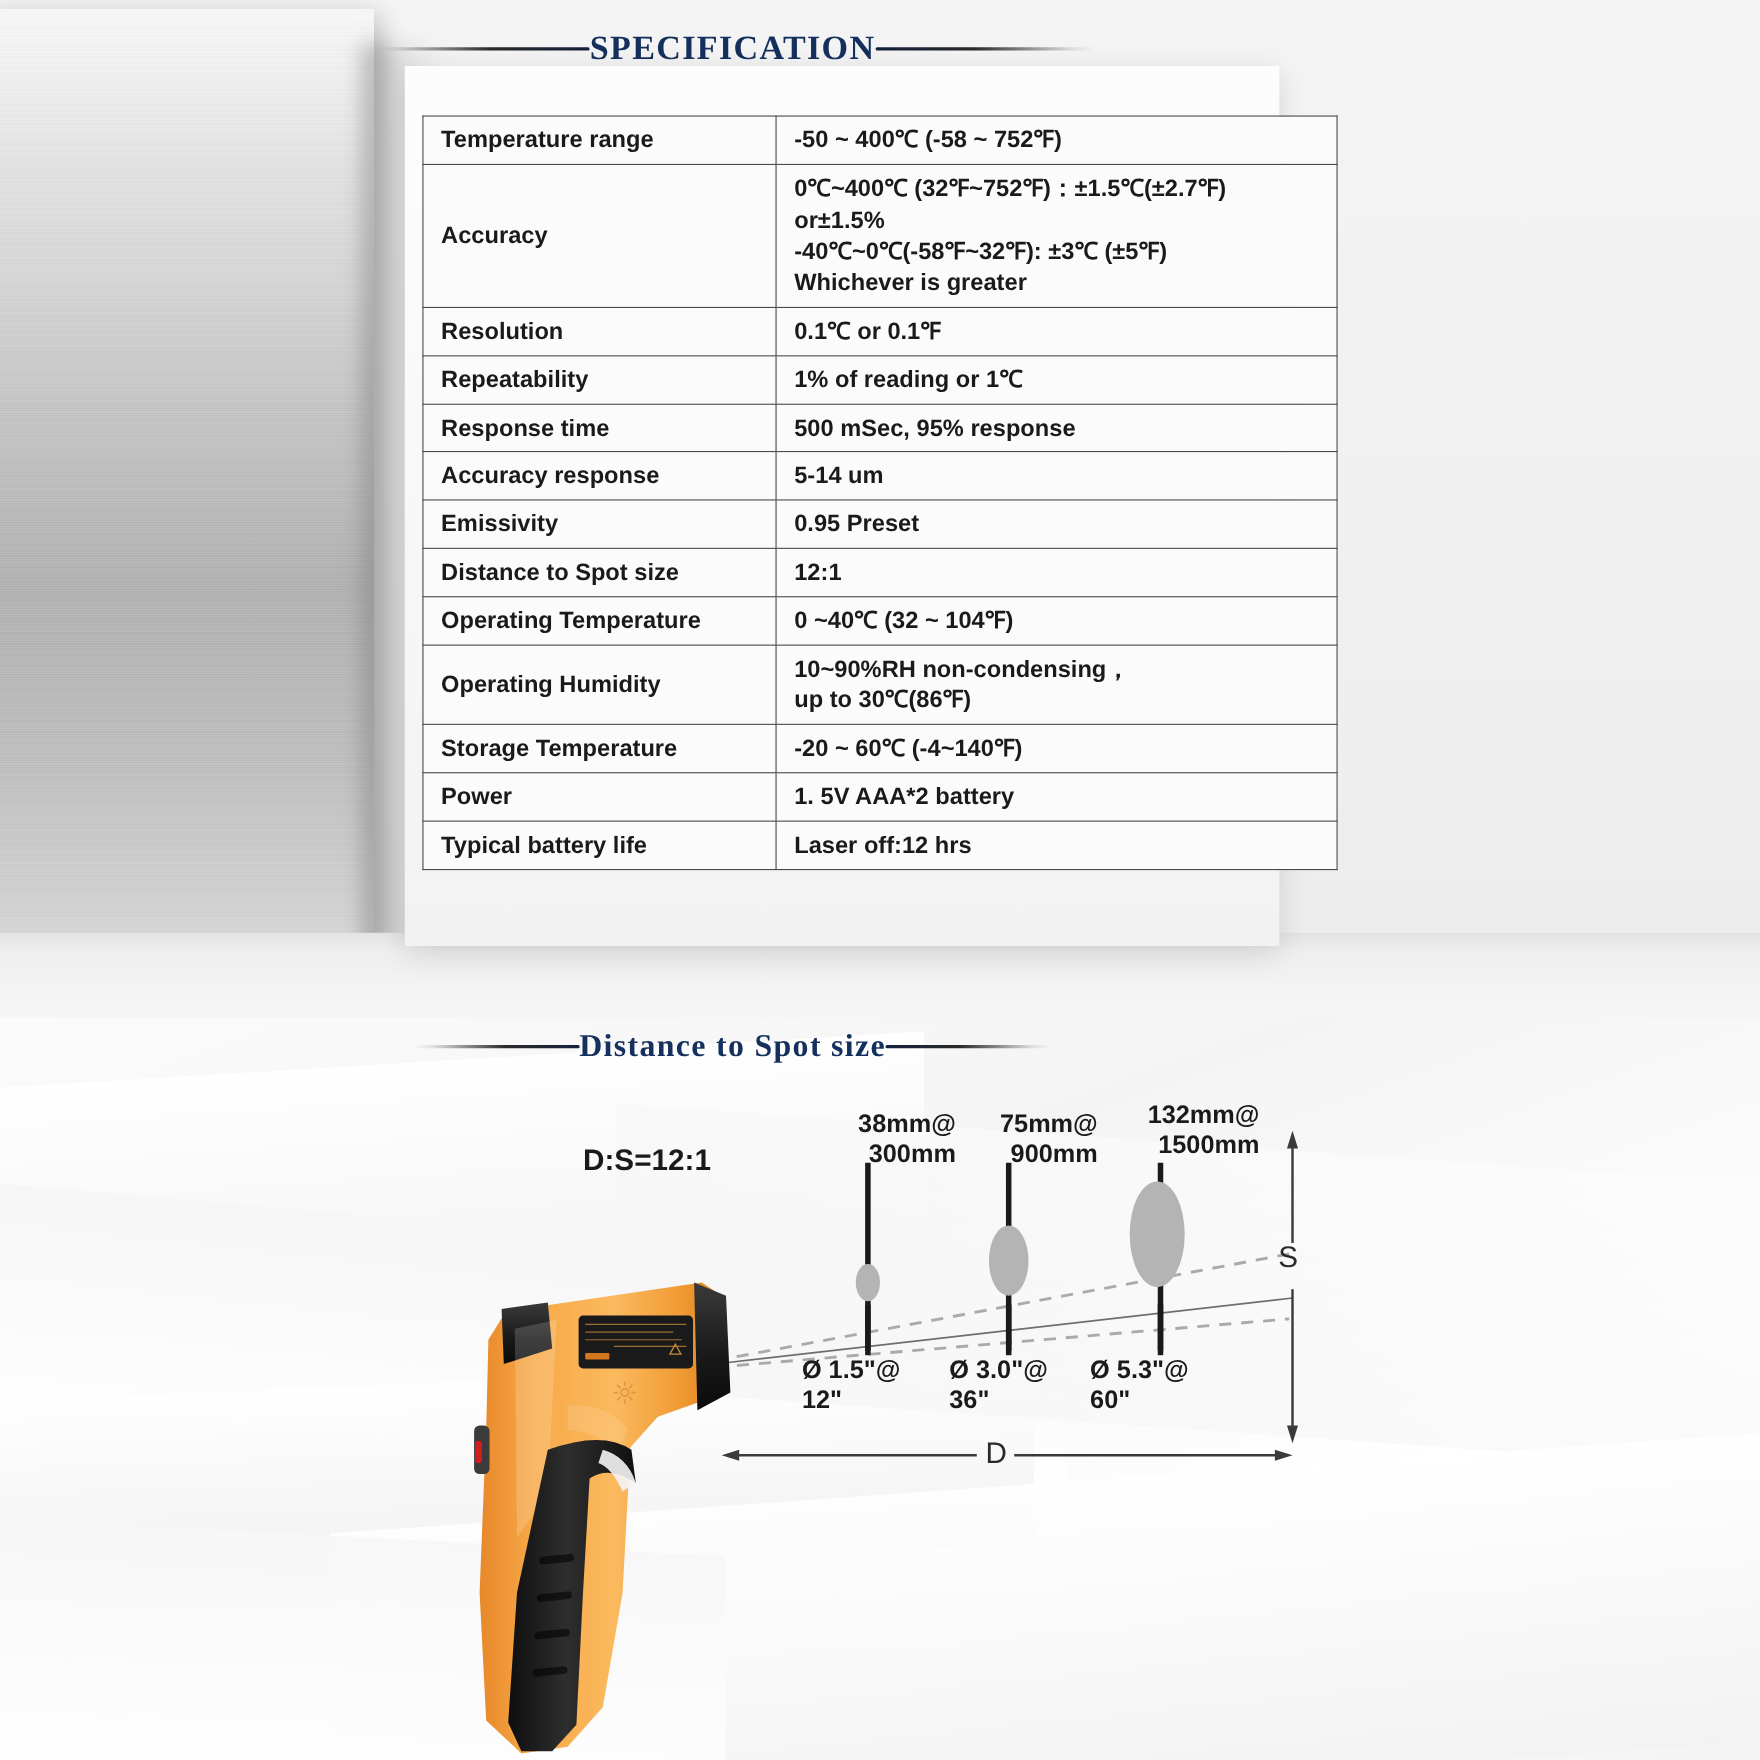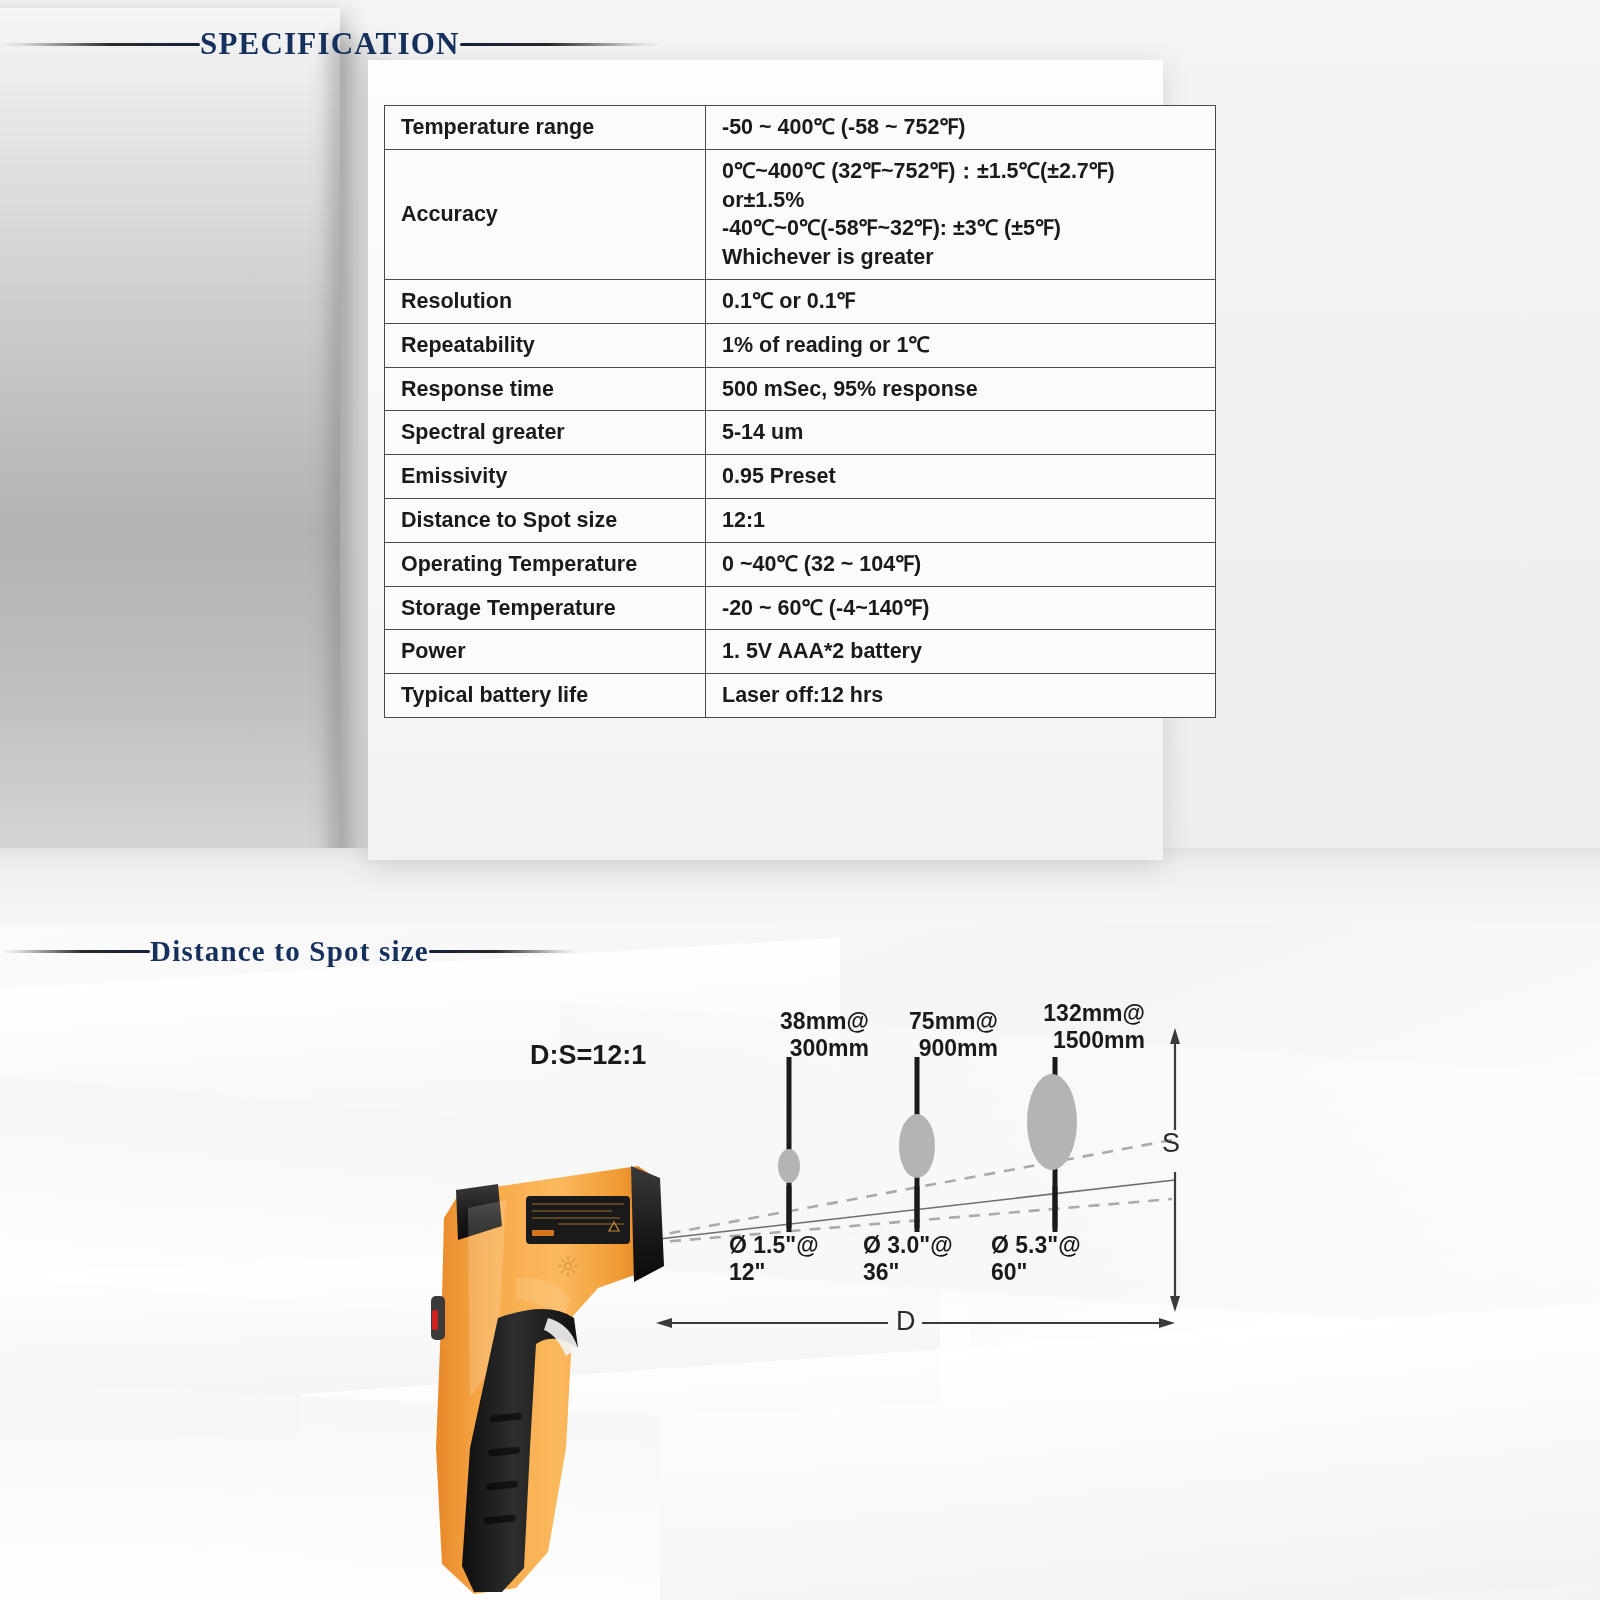--- a/index.html
+++ b/index.html
@@ -68,20 +68,21 @@
   }
 
   
   .sec-title {
     position: absolute;
     top: 26px;
     left: 0;
     width: 1332px;
     display: flex;
     align-items: center;
+    justify-content: center;
   }
   .rule {
     height: 3px;
     width: 200px;
     border-radius: 2px;
   }
   .rule.left {
     background: linear-gradient(90deg, rgba(255,255,255,0) 0%, rgba(170,170,170,0.35) 12%, #2a2a2a 55%, #14213d 100%);
   }
   .rule.right {
@@ -224,21 +225,21 @@
           </tr>
 
           <tr>
             <td class="k">Response time</td>
             <td class="v">
               <span class="ln">500 mSec, 95% response</span>
             </td>
           </tr>
 
           <tr>
-            <td class="k">Spectral greater</td>
+            <td class="k">Accuracy response</td>
             <td class="v">
               <span class="ln">5-14 um</span>
             </td>
           </tr>
 
           <tr>
             <td class="k">Emissivity</td>
             <td class="v">
               <span class="ln">0.95 Preset</span>
             </td>
@@ -251,20 +252,27 @@
             </td>
           </tr>
 
           <tr>
             <td class="k">Operating Temperature</td>
             <td class="v">
               <span class="ln">0 ~40℃ (32 ~ 104℉)</span>
             </td>
           </tr>
 
+          <tr>
+            <td class="k">Operating Humidity</td>
+            <td class="v">
+              <span class="ln">10~90%RH non-condensing，</span>
+              <span class="ln">up to 30℃(86℉)</span>
+            </td>
+          </tr>
 
           <tr>
             <td class="k">Storage Temperature</td>
             <td class="v">
               <span class="ln">-20 ~ 60℃ (-4~140℉)</span>
             </td>
           </tr>
 
           <tr>
             <td class="k">Power</td>

